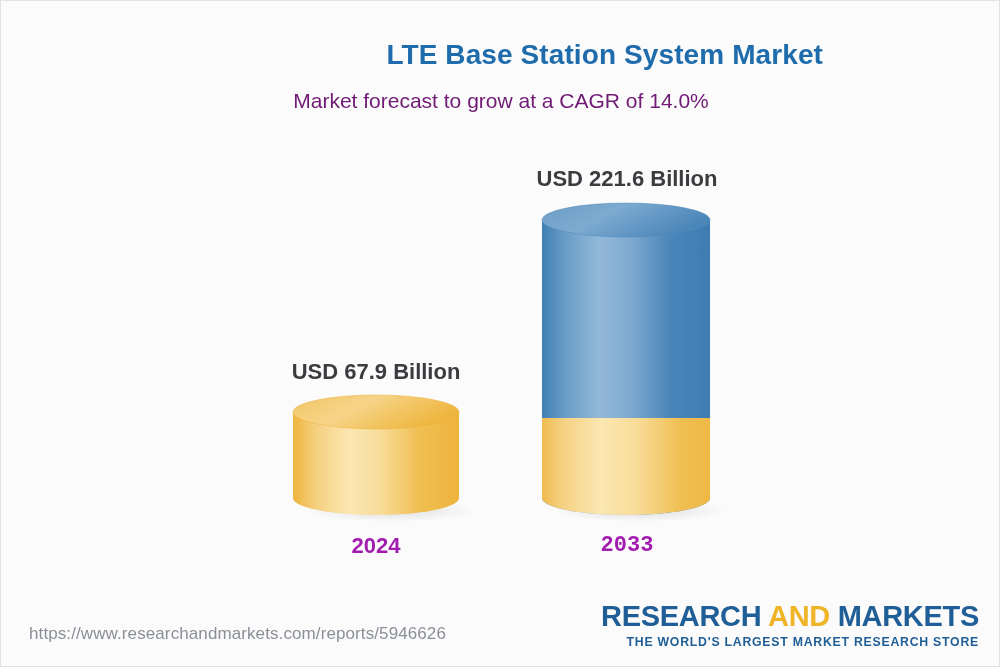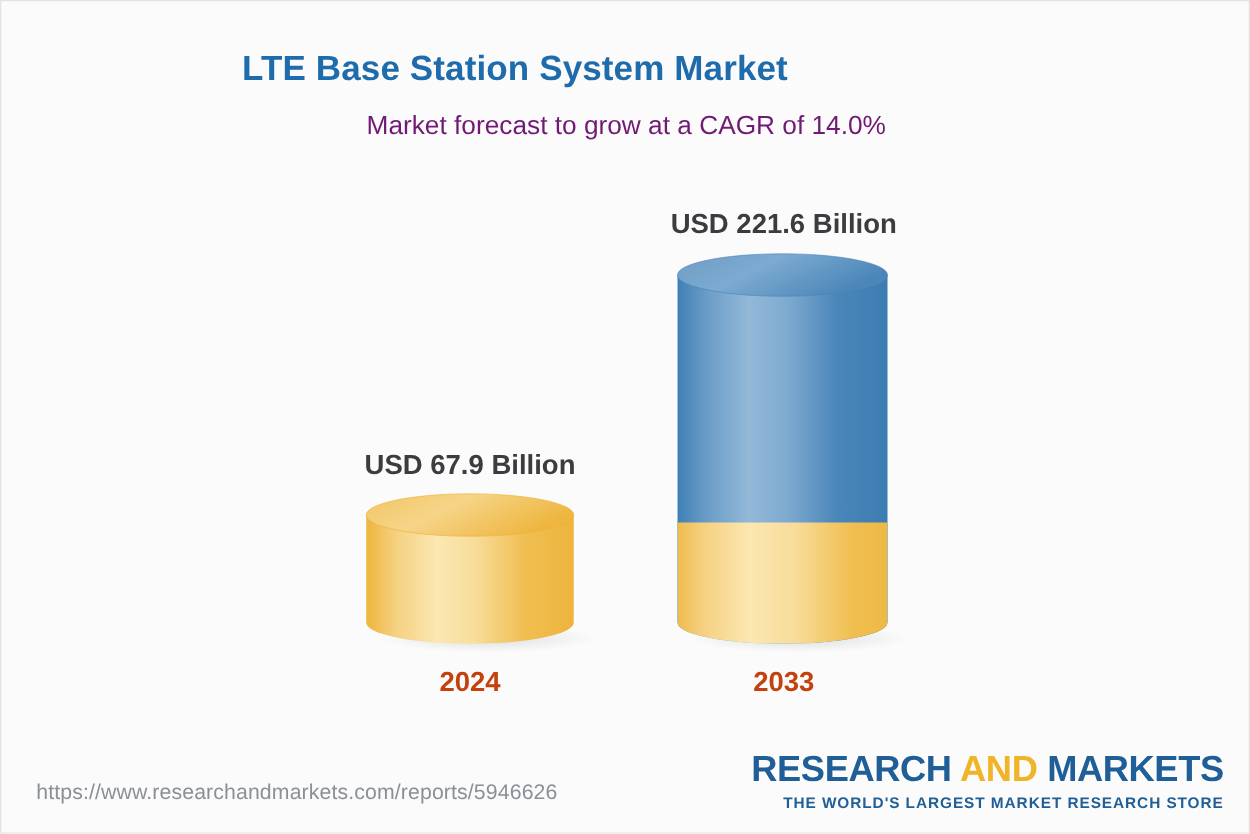--- a/index.html
+++ b/index.html
@@ -22,21 +22,21 @@
     border: 1px solid #e2e2e2;
     overflow: hidden;
   }
 
   
   .title {
     position: absolute;
     top: 38px;
     left: 0;
     width: 822px;
-    text-align: center;
+    text-align: right;
     font-size: 28px;
     font-weight: bold;
     color: #1f6cad;
     letter-spacing: 0.1px;
   }
   .subtitle {
     position: absolute;
     top: 88px;
     left: 0;
     width: 1000px;
@@ -63,21 +63,21 @@
     font-size: 22px;
     font-weight: bold;
     color: #3b3b40;
     white-space: nowrap;
   }
   .cat-label {
     position: absolute;
     text-align: center;
     font-size: 22px;
     font-weight: bold;
-    color: #c2410c;
+    color: #a21caf;
     white-space: nowrap;
   }
 
   
   .cyl { position: absolute; }
 
   
   .footer-url {
     position: absolute;
     left: 28px;
@@ -197,21 +197,21 @@
         <path d="M7,20 L7,298 A84,17 0 0 0 175,298 L175,20 Z" fill="url(#blueBody)"></path>
 
         <g clip-path="url(#cylClip)">
           <rect x="0" y="218" width="192" height="107" fill="url(#yellowBody2)"></rect>
         </g>
 
         <ellipse cx="91" cy="20" rx="84" ry="17" fill="url(#blueTop)"></ellipse>
         <ellipse cx="91" cy="20" rx="84" ry="17" fill="none" stroke="#4a86b9" stroke-width="0.8" opacity="0.6"></ellipse>
       </svg>
 
-      <div class="cat-label" style="left:486px; top:532px; width:280px;">2033</div>
+      <div class="cat-label" style="left:486px; top:532px; width:280px;font-family:Liberation Mono, monospace;">2033</div>
     </div>
 
   </div>
 
   <div class="footer-url">https://www.researchandmarkets.com/reports/5946626</div>
 
   <div class="logo">
     <div class="logo-main"><span>RESEARCH </span><span class="logo-and">AND</span><span> MARKETS</span></div>
     <div class="logo-tag">THE WORLD'S LARGEST MARKET RESEARCH STORE</div>
   </div>

